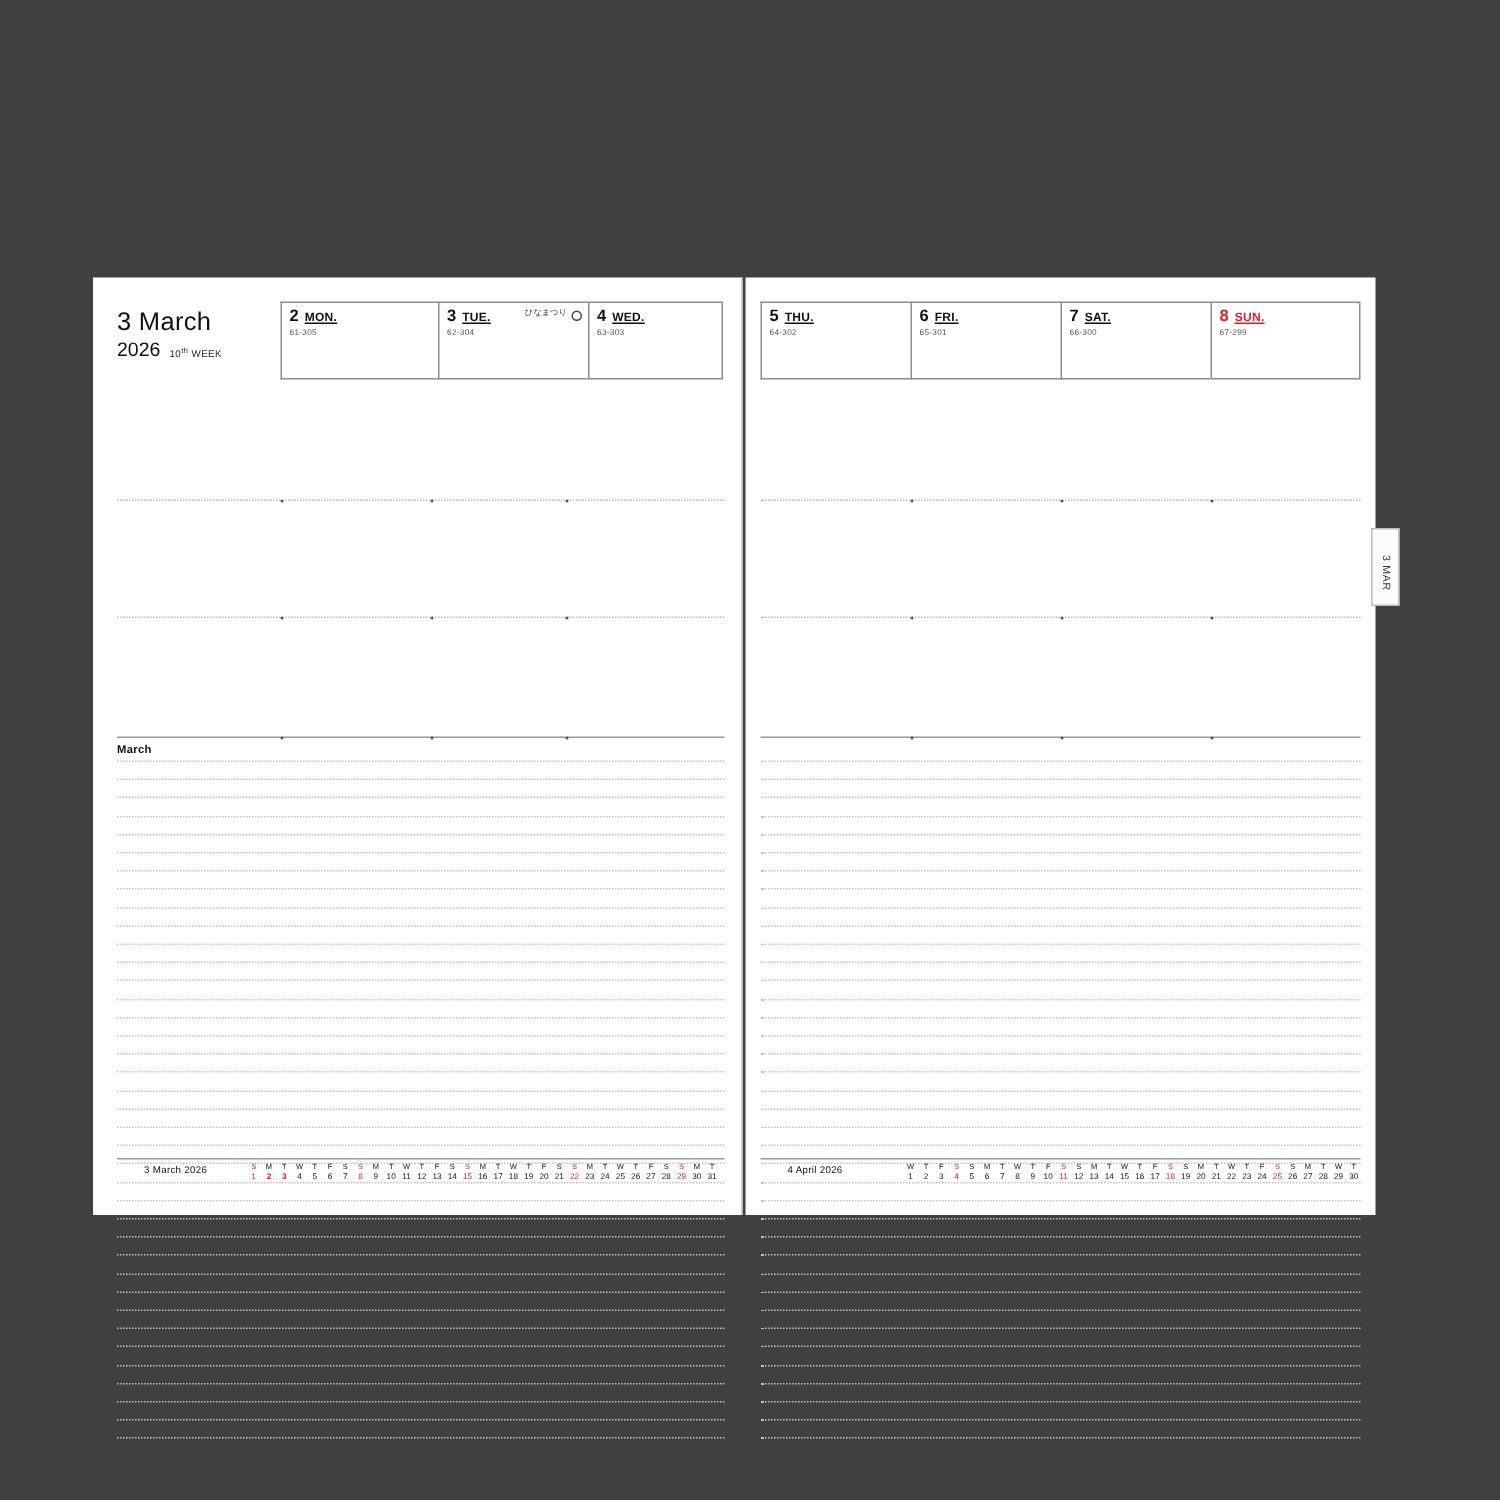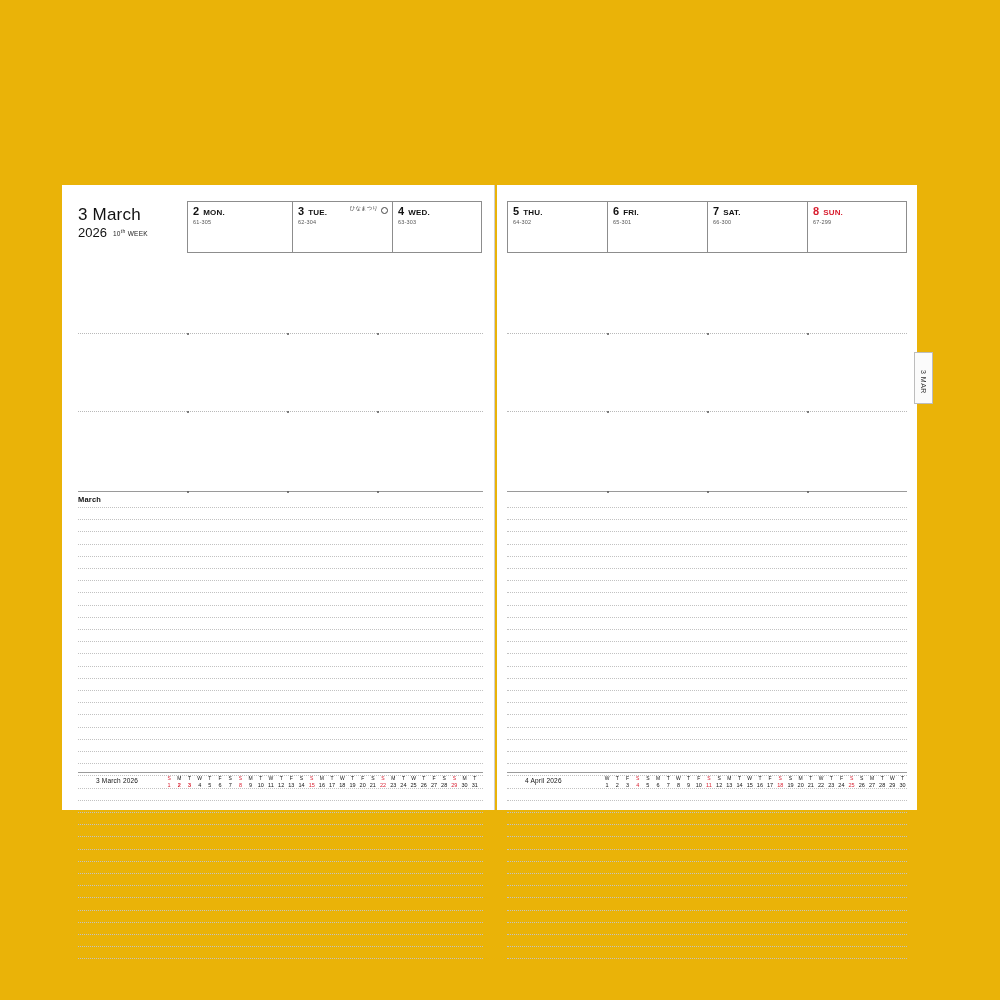--- a/index.html
+++ b/index.html
@@ -12,21 +12,21 @@
     height: 1000px;
     font-family: "Liberation Sans", sans-serif;
     color: #111111;
     overflow: hidden;
   }
   .planner {
     position: absolute;
     left: 0; top: 0;
     width: 1000px;
     height: 1000px;
-    background: #eab308;
+    background: #404040;
   }
   
   .page {
     position: absolute;
     top: 185px;
     height: 625px;
     background: #ffffff;
     box-sizing: border-box;
   }
   .page-left {
@@ -69,21 +69,21 @@
   }
   .month-title {
     font-size: 17px;
     font-weight: 400;
     letter-spacing: 0.2px;
     color: #111;
     line-height: 19px;
   }
   .year-row {
     display: flex;
-    align-items: center;
+    align-items: flex-end;
     gap: 6px;
     margin-top: 1px;
   }
   .year {
     font-size: 13px;
     color: #111;
   }
   .weeknum {
     font-size: 6.5px;
     color: #222;
@@ -125,20 +125,21 @@
     font-size: 11px;
     font-weight: 700;
     color: #111;
     line-height: 11px;
   }
   .day-name {
     font-size: 8px;
     font-weight: 700;
     color: #111;
     letter-spacing: 0.2px;
+    text-decoration: underline;
   }
   .day-cell.sun .day-num, .day-cell.sun .day-name { color: #d81f30; }
   .day-sub {
     font-size: 5.5px;
     color: #555;
     margin-top: 2px;
     letter-spacing: 0.2px;
   }
   .day-note-jp {
     position: absolute;

